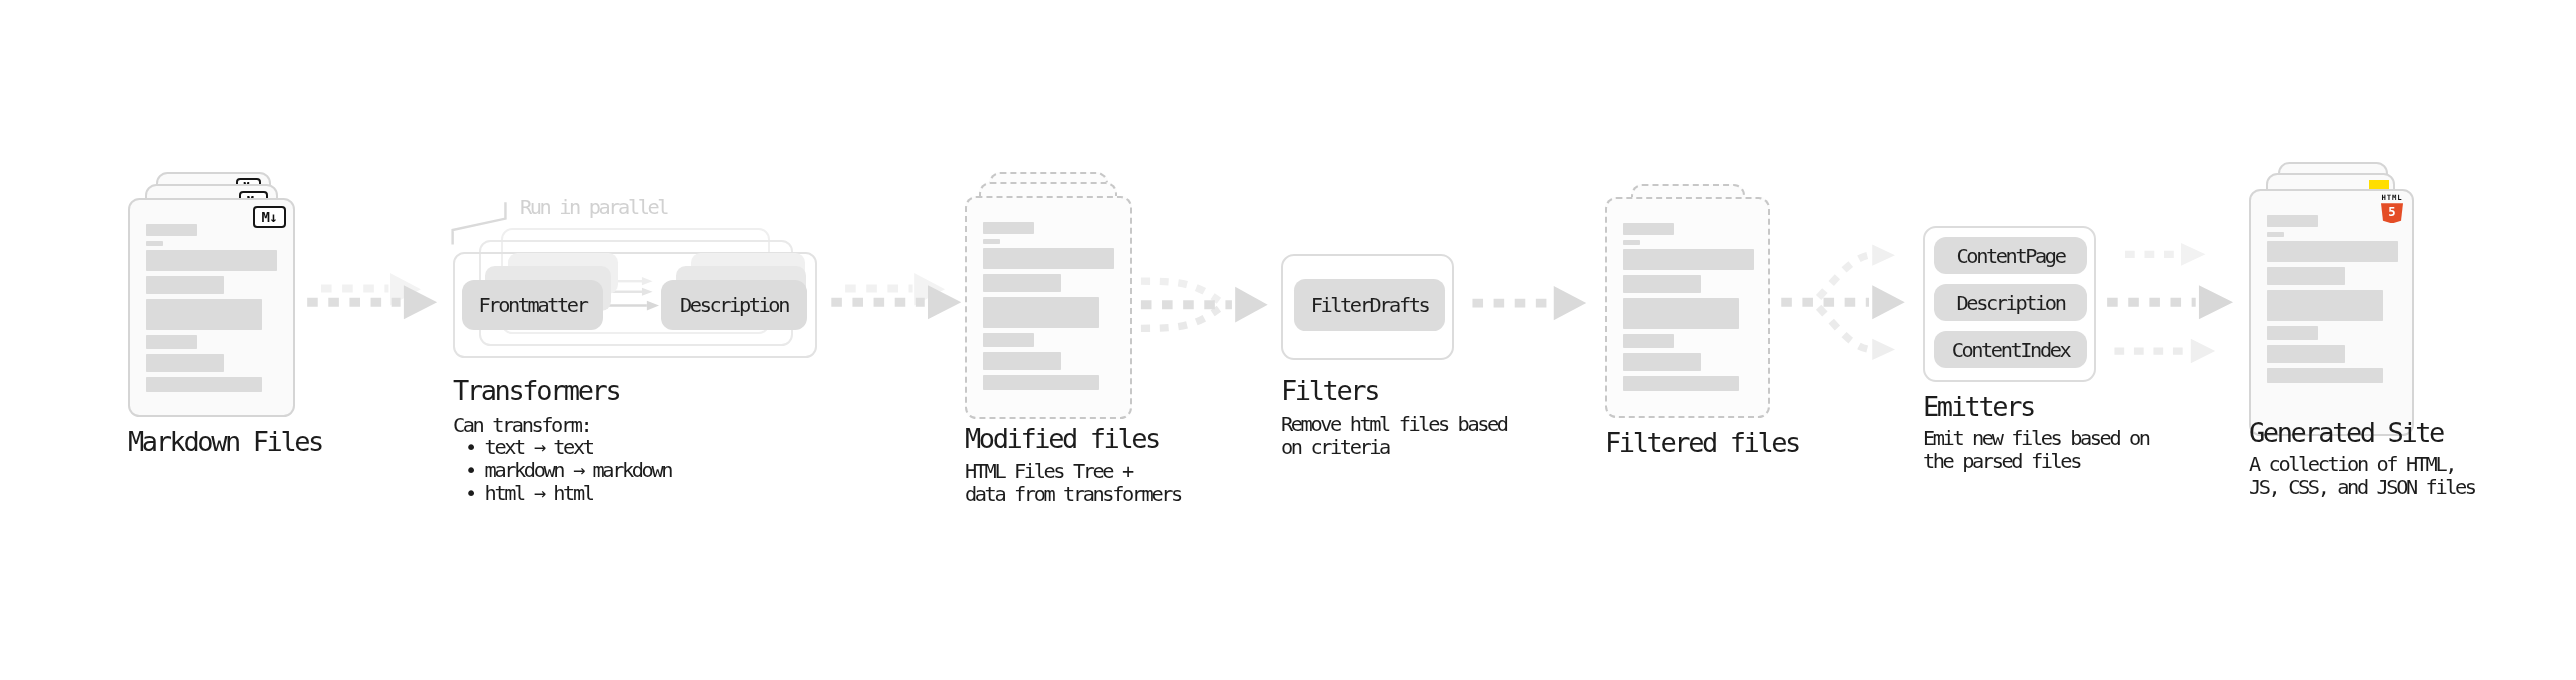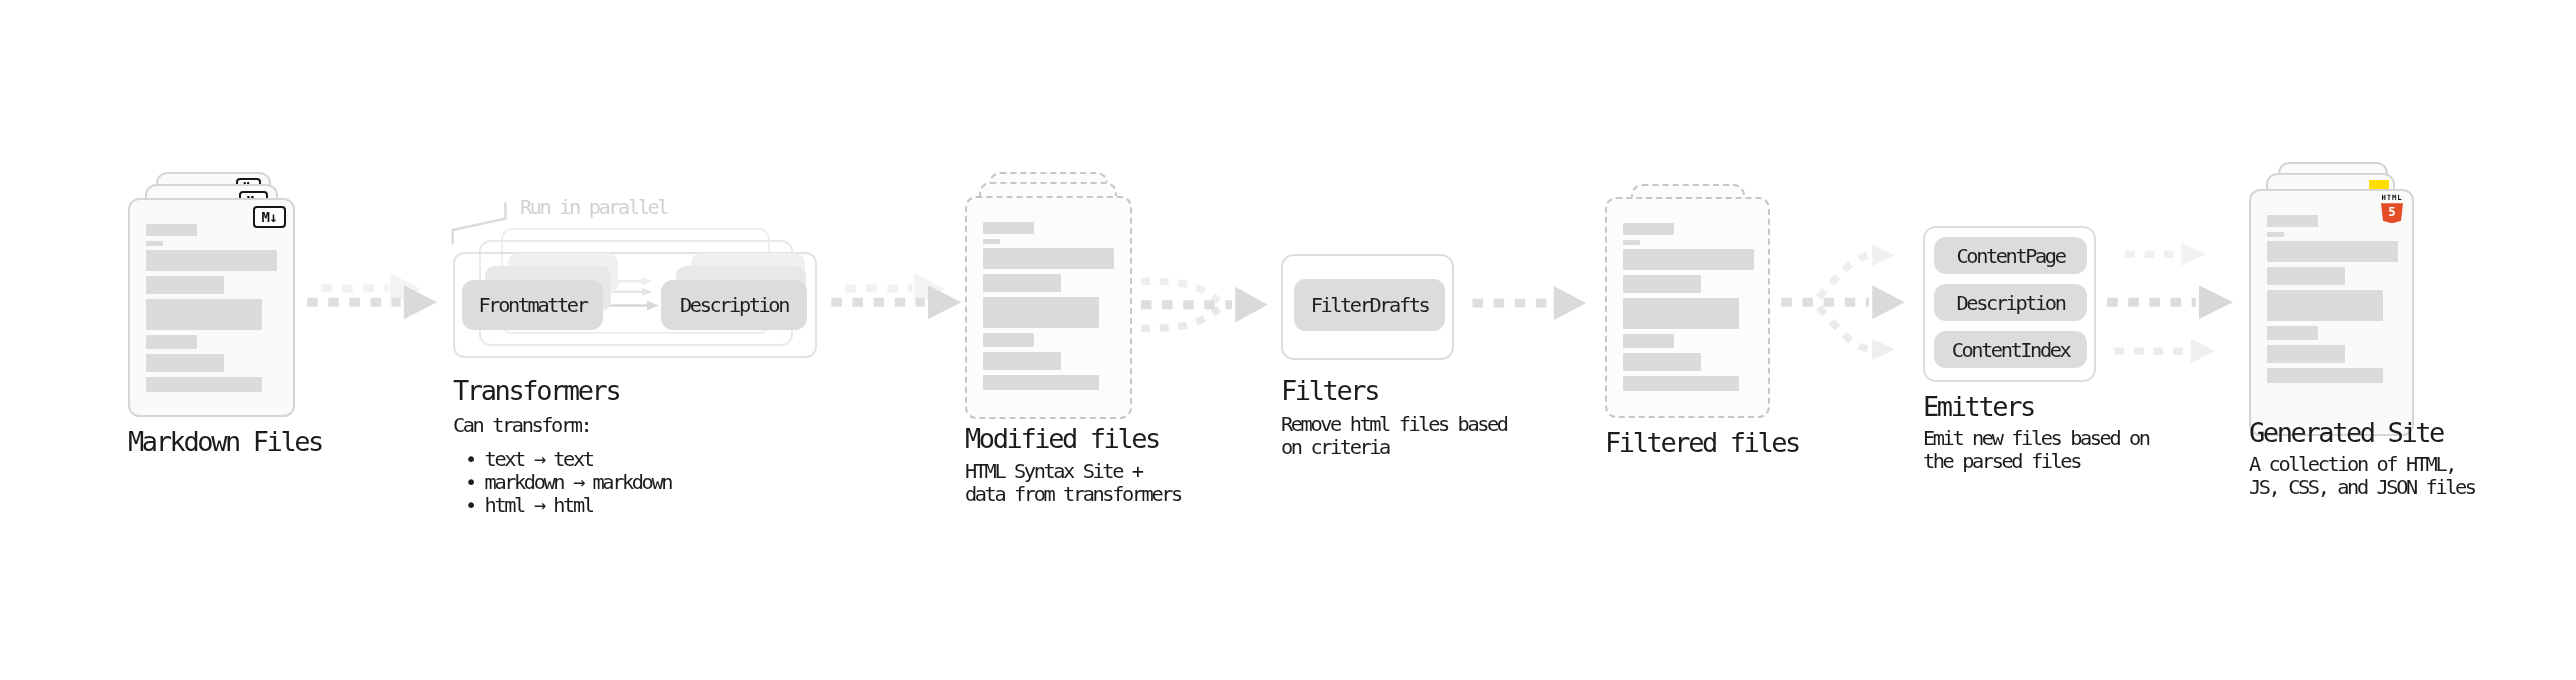--- a/index.html
+++ b/index.html
@@ -149,21 +149,21 @@
 
   <div class="ghostbox ghost-back" style="left:508px;top:253px;width:110px;height:41px;"></div>
   <div class="ghostbox ghost-back" style="left:691px;top:253px;width:114px;height:41px;"></div>
   <div class="ghostbox ghost-mid" style="left:485px;top:266px;width:126px;height:45px;"></div>
   <div class="ghostbox ghost-mid" style="left:676px;top:266px;width:130px;height:45px;"></div>
   <div class="graybox" style="left:661px;top:280px;width:146px;height:50px;">Description</div>
   <div class="graybox" style="left:462px;top:280px;width:141px;height:50px;">Frontmatter</div>
 
   <div class="title abs" style="left:453px;top:375px;">Transformers</div>
   <div class="desc abs" style="left:453px;top:414px;">Can transform:</div>
-  <div class="abs" style="left:465px;top:436px;margin-top:12px;">
+  <div class="abs" style="left:465px;top:436px;">
     <div class="desc">• text → text</div>
     <div class="desc">• markdown → markdown</div>
     <div class="desc">• html → html</div>
   </div>
 
   <div class="abs" style="left:965px;top:171px;width:195px;height:252px;">
     <div class="card dashed" style="left:23.6px;top:0.8px;width:119px;height:89px;"></div>
     <div class="card dashed" style="left:14px;top:10.6px;width:138px;height:106px;"></div>
     <div class="card dashed" style="left:0;top:25px;width:167px;height:223px;">
       <div class="card-bars">
@@ -173,21 +173,21 @@
           <div class="bar" style="width: 78px; height: 18.7px;"></div>
           <div class="bar" style="width: 116px; height: 31px;"></div>
           <div class="bar" style="width: 51px; height: 14px;"></div>
           <div class="bar" style="width: 78px; height: 18px;"></div>
           <div class="bar" style="width: 116px; height: 15.4px;"></div>
         </div>
     </div>
   </div>
   <div class="title abs" style="left:965px;top:423px;">Modified files</div>
   <div class="desc abs" style="left:965px;top:460px;">
-    <div>HTML Syntax Site +</div>
+    <div>HTML Files Tree +</div>
     <div>data from transformers</div>
   </div>
 
   <div class="panel" style="left:1281px;top:254px;width:173px;height:106px;"></div>
   <div class="graybox" style="left:1294px;top:279px;width:151px;height:52px;border-radius:11.4px;">FilterDrafts</div>
   <div class="title abs" style="left:1281px;top:375px;">Filters</div>
   <div class="desc abs" style="left:1281px;top:413px;">
     <div>Remove html files based</div>
     <div>on criteria</div>
   </div>

